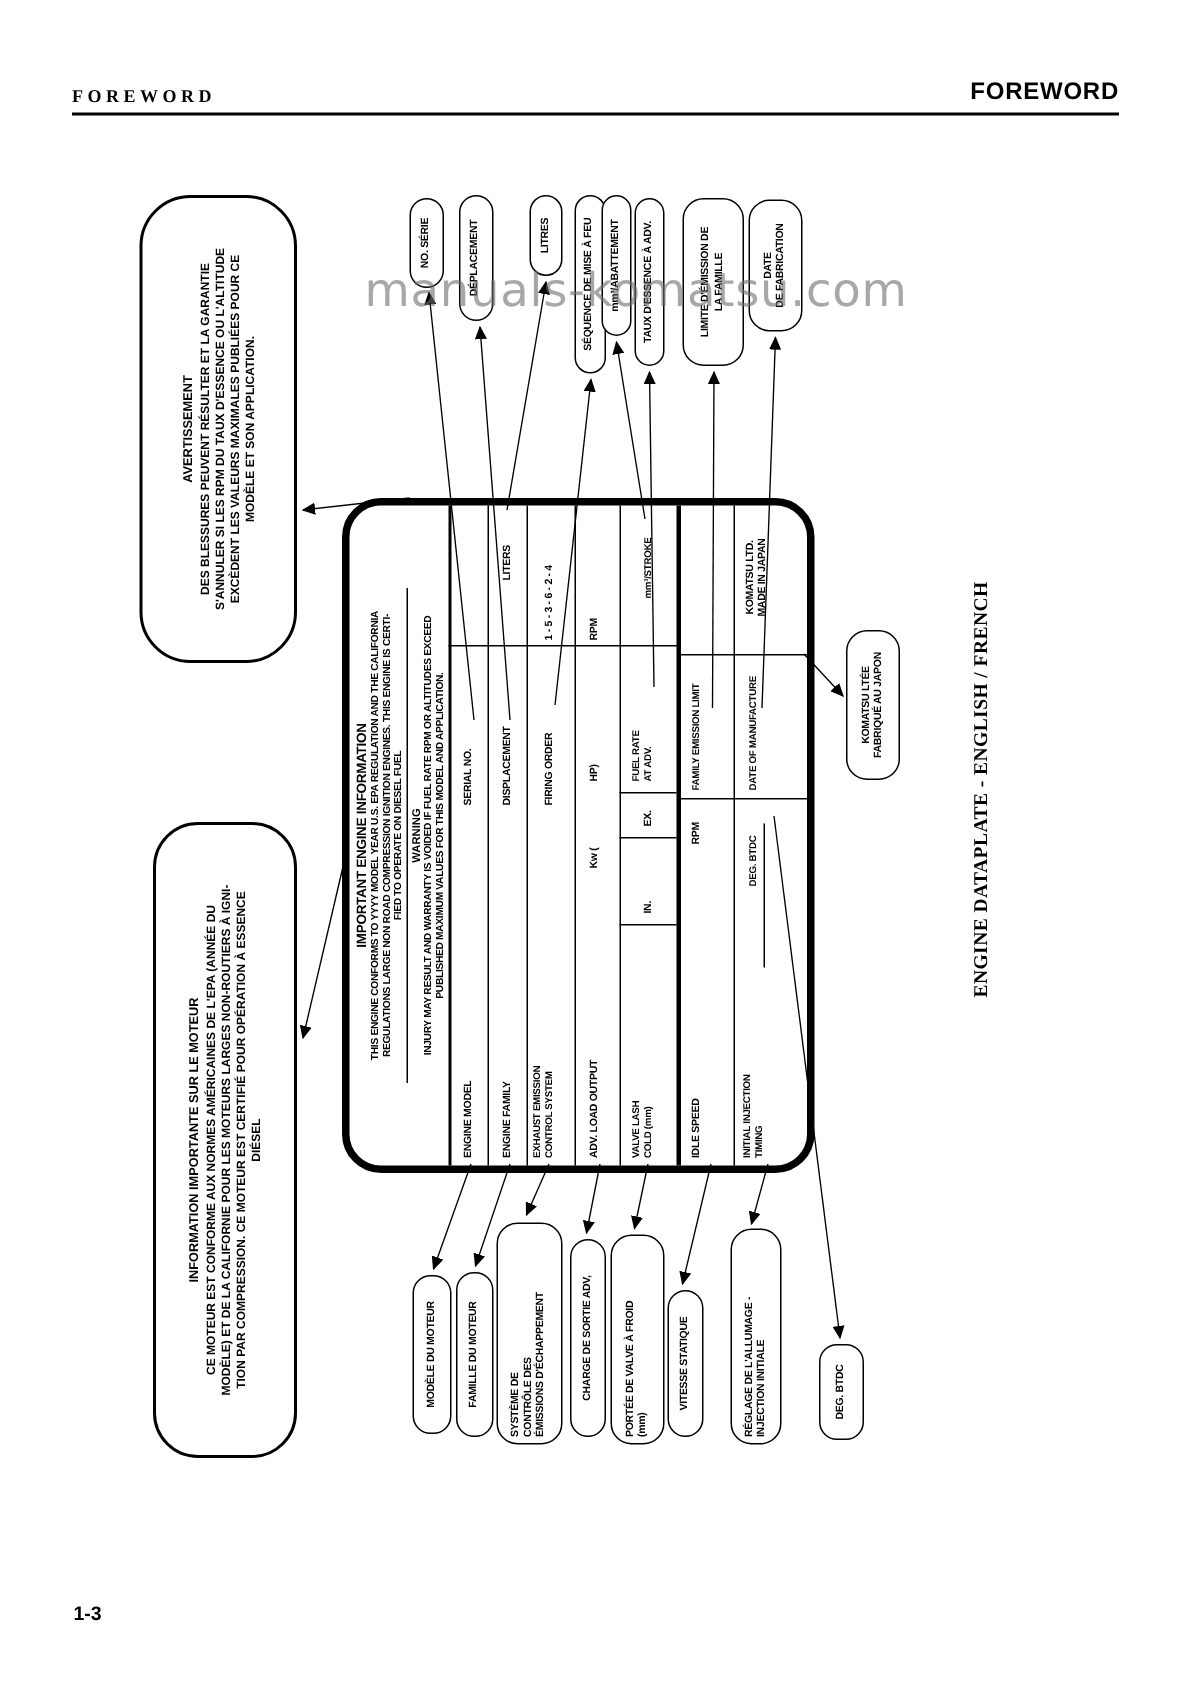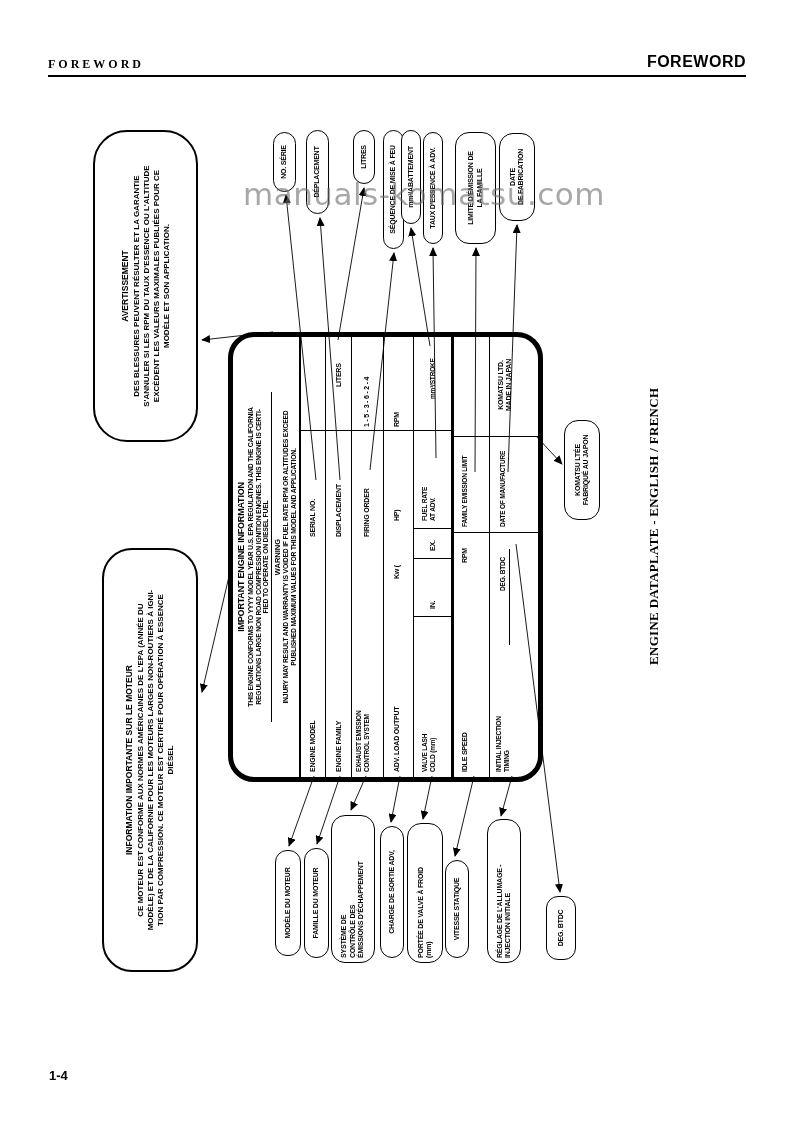--- a/index.html
+++ b/index.html
@@ -49,21 +49,21 @@
   .vl{position:absolute;width:1px;background:#000;}
   .lbl{position:absolute;font-weight:bold;font-size:7px;letter-spacing:-.2px;white-space:pre-line;line-height:7.6px;}
   .lbl.sm{font-size:6.5px;}
 </style>
 </head>
 <body>
 
 <div class="hdr-left">FOREWORD</div>
 <div class="hdr-right">FOREWORD</div>
 <div class="hdr-rule"></div>
-<div class="pagenum">1-4</div>
+<div class="pagenum">1-3</div>
 <div class="watermark">manuals-komatsu.com</div>
 <div class="caption-wrap">ENGINE DATAPLATE - ENGLISH / FRENCH</div>
 
 <div class="diagram">
 
   <div class="bigbox box-warn">
     <div class="bb-title">AVERTISSEMENT</div>
     <div class="bb-line">DES BLESSURES PEUVENT RÉSULTER ET LA GARANTIE</div>
     <div class="bb-line">S'ANNULER SI LES RPM DU TAUX D'ESSENCE OU L'ALTITUDE</div>
     <div class="bb-line">EXCÈDENT LES VALEURS MAXIMALES PUBLIÉES POUR CE</div>

